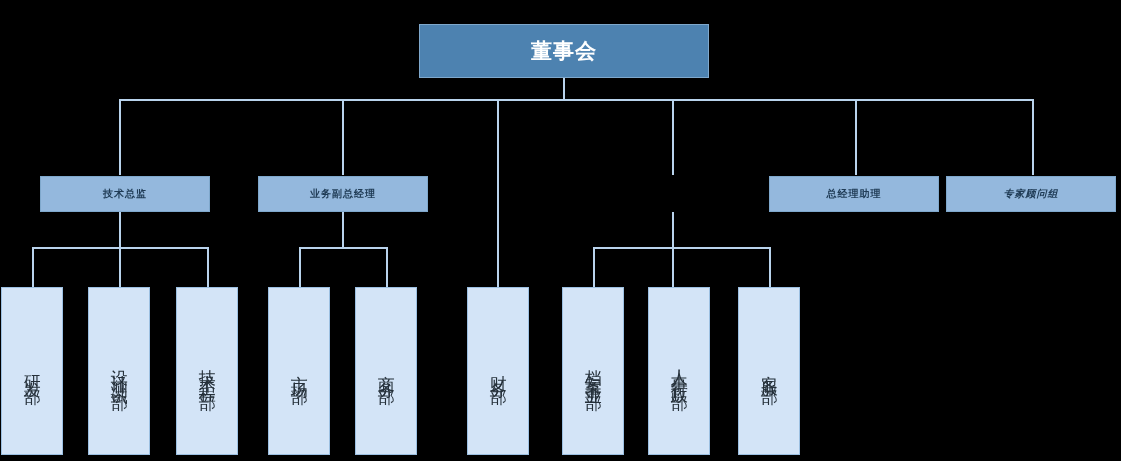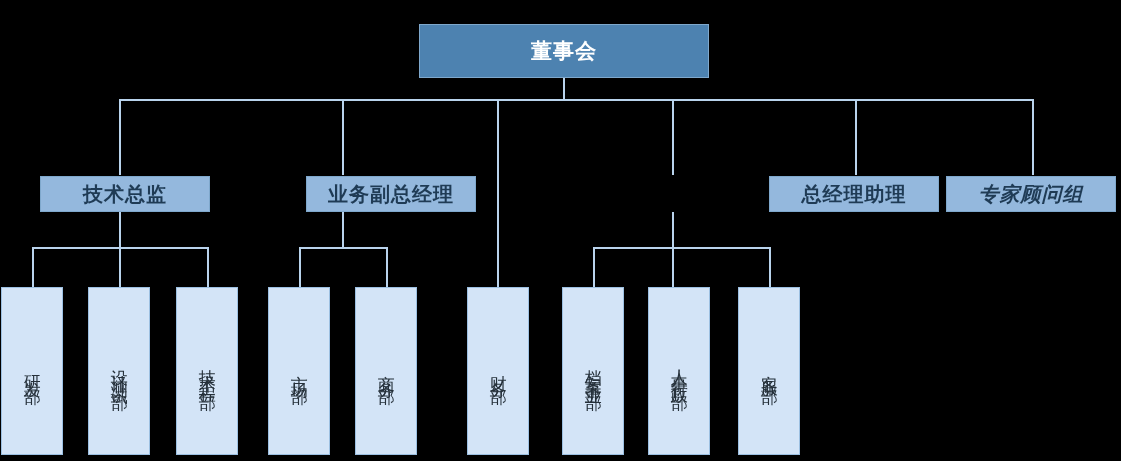--- a/index.html
+++ b/index.html
@@ -24,21 +24,21 @@
     color:#ffffff;
     font-weight:bold;
     font-size:21px;
     letter-spacing:1px;
   }
   .node.mid{
     background:#94b8dd;
     border:1px solid #7fa8cc;
     color:#1f3b55;
     font-weight:bold;
-    font-size:20px;
+    font-size:10px;
     letter-spacing:1px;
   }
   .node.leaf{
     background:#d3e4f7;
     border:1px solid #9cc0e2;
     color:#25303a;
     font-size:17px;
   }
   .node.leaf .vtext{
     writing-mode:vertical-rl;
@@ -88,21 +88,21 @@
   <div class="conn v" style="left:769px;top:247px;height:41px;"></div>
 
   <div class="node root" style="left:419px;top:4px;width:290px;height:54px;margin-top:20px;">
     <span class="lbl">董事会</span>
   </div>
 
   <div class="node mid" style="left:40px;top:176px;width:170px;height:36px;">
     <span class="lbl">技术总监</span>
   </div>
 
-  <div class="node mid" style="left:258px;top:176px;width:170px;height:36px;margin-left:48px;">
+  <div class="node mid" style="left:258px;top:176px;width:170px;height:36px;">
     <span class="lbl">业务副总经理</span>
   </div>
 
 
   <div class="node mid" style="left:769px;top:176px;width:170px;height:36px;">
     <span class="lbl">总经理助理</span>
   </div>
 
   <div class="node mid" style="left:946px;top:176px;width:170px;height:36px;font-style:italic;">
     <span class="lbl">专家顾问组</span>

